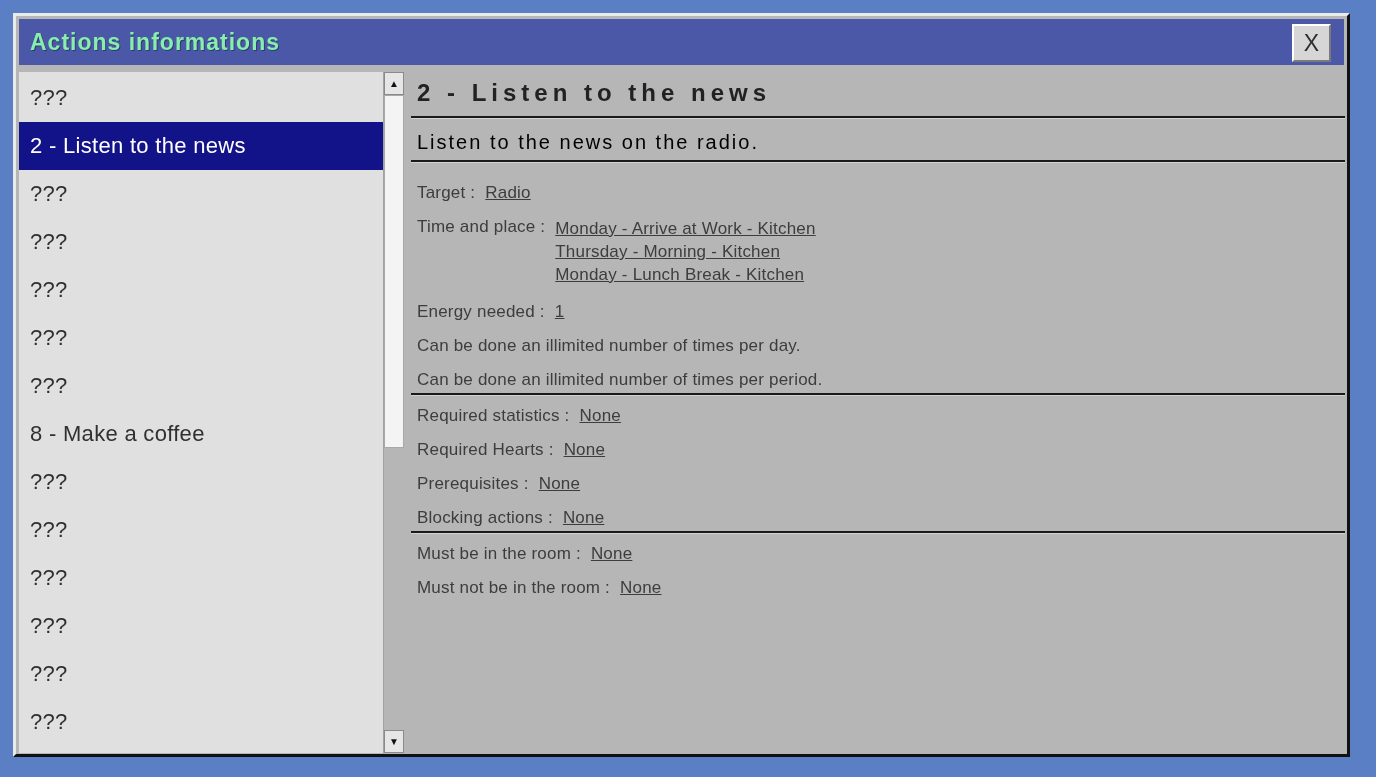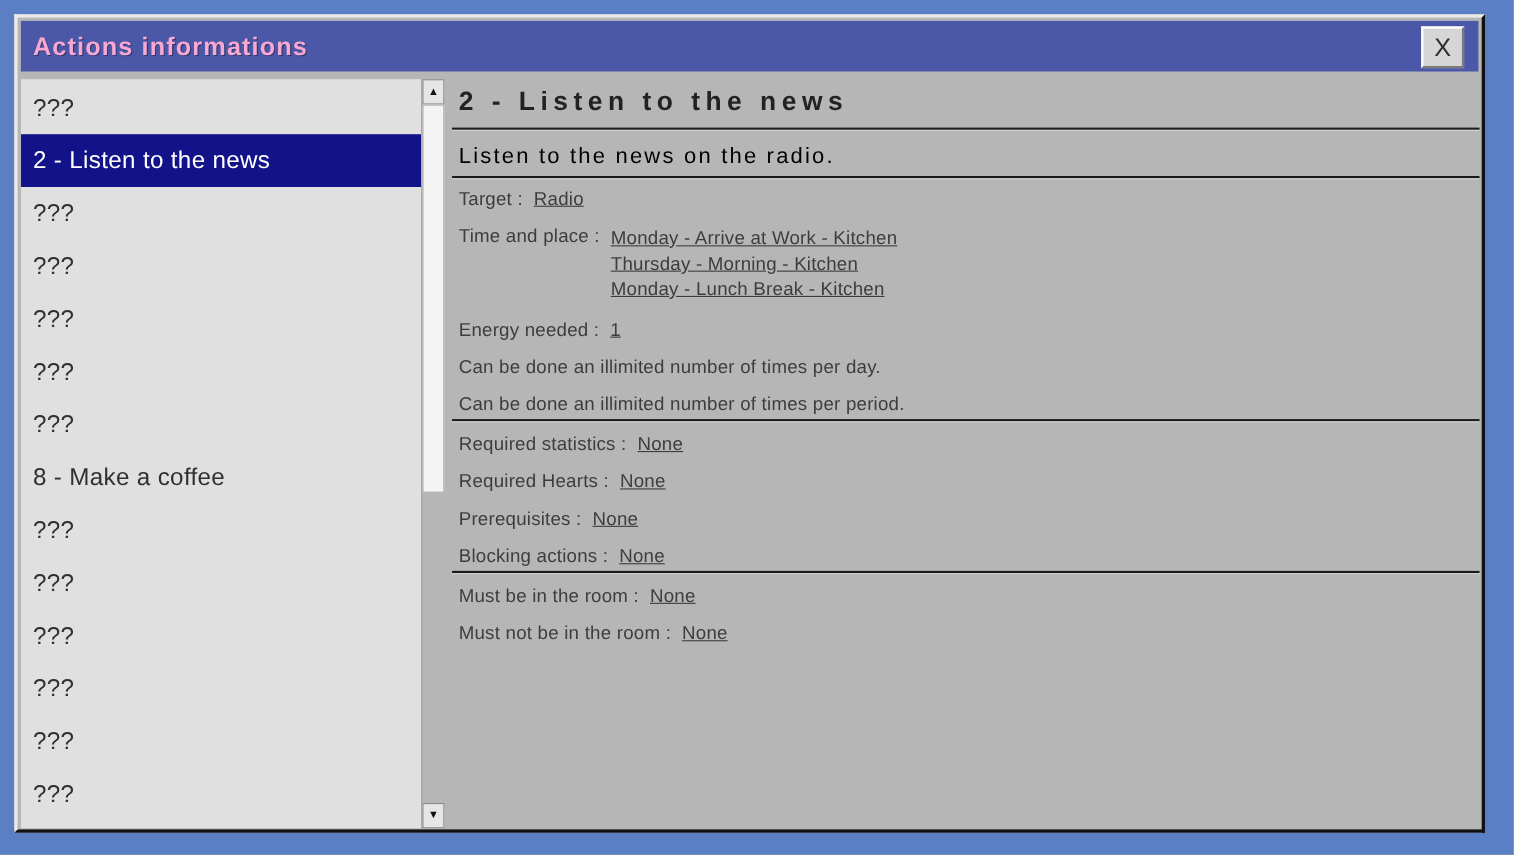--- a/index.html
+++ b/index.html
@@ -22,21 +22,21 @@
     border-top:3px solid #eaeaea;border-left:3px solid #eaeaea;
     border-right:3px solid #111;border-bottom:3px solid #111;
   }
 
   
   .titlebar{
     position:absolute;left:3px;top:3px;width:1325px;height:46px;
     background:var(--titlebar);display:flex;align-items:center;
   }
   .title{
-    color:#f9a8d4;font-weight:bold;font-size:23px;letter-spacing:1px;
+    color:#86efac;font-weight:bold;font-size:23px;letter-spacing:1px;
     padding-left:11px;text-shadow:1px 1px 0 rgba(0,0,0,.35);
   }
   .close{
     position:absolute;top:5px;right:13px;width:39px;height:38px;
     background:#d6d6d6;color:#2e2e2e;font-size:23px;line-height:1;
     font-family:"Liberation Sans",sans-serif;
     border:2px solid;border-color:#ffffff #7a7a7a #7a7a7a #ffffff;
     display:flex;align-items:center;justify-content:center;cursor:pointer;
   }
 
@@ -78,21 +78,21 @@
     height:0;border-top:2px solid var(--rule);border-bottom:1px solid #d2d2d2;
   }
   .dtitle{
     margin:0 0 10px 6px;font-size:24px;font-weight:bold;color:#222;
     letter-spacing:5px;line-height:26px;
   }
   .desc{
     margin:11px 0 6px 6px;font-size:20px;letter-spacing:2px;
     line-height:24px;color:#000000;
   }
-  .rows{padding-top:8px;}
+  .rows{padding-top:20px;}
   .drow{
     display:flex;margin:0 0 14px 6px;font-size:17px;letter-spacing:.2px;
     line-height:20px;color:#3d3d3d;white-space:pre;
   }
   .drow .val{margin-left:10px;text-decoration:underline;}
   .drow .val.multi{line-height:23px;margin-bottom:2px;}
   .rows .rule{margin:-11px 0 10px 0;}
 </style>
 </head>
 <body>

